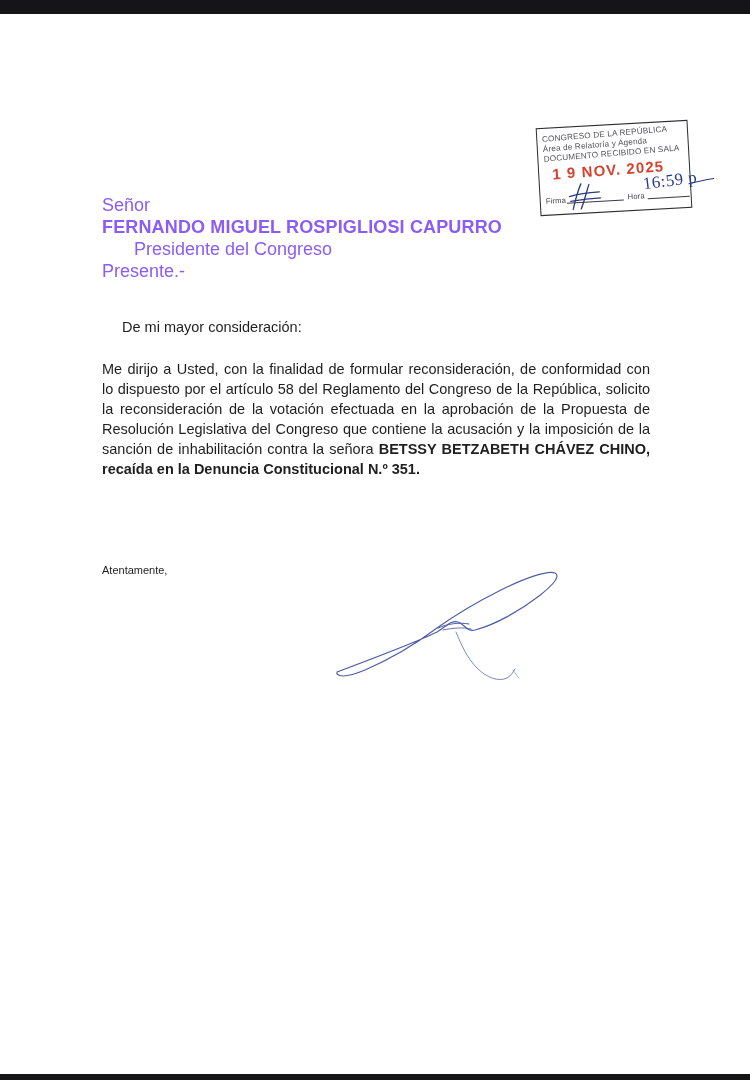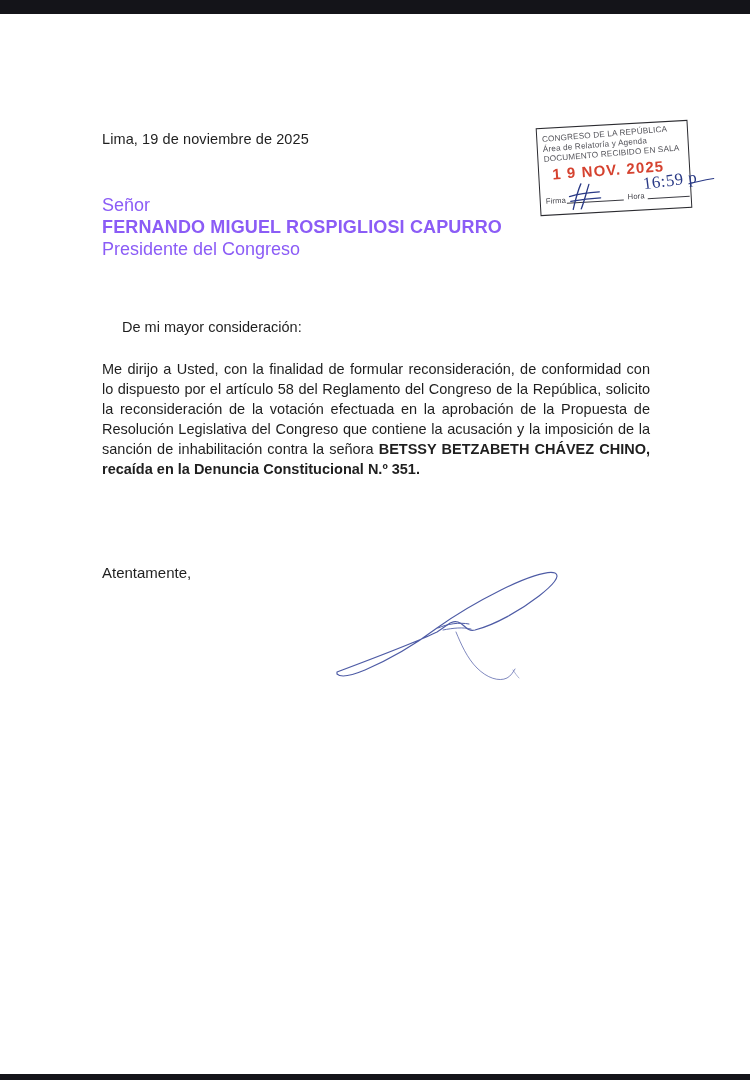--- a/index.html
+++ b/index.html
@@ -74,21 +74,21 @@
     font-size: 18px;
     line-height: 22px;
     color: #8b5cf6;
   }
   .addressee .salutation { display: block; }
   .addressee .name {
     display: block;
     font-weight: bold;
     letter-spacing: 0.15px;
   }
-  .addressee .role { display: block; }
+  .addressee .role { display: block; margin-left: 32px; }
   .addressee .present { display: block; }
 
   .greeting {
     position: absolute;
     left: 102px; top: 305px;
     font-size: 14.5px;
     color: #1f1f1f;
     white-space: nowrap;
     margin-left: 20px;
   }
@@ -101,21 +101,21 @@
     line-height: 20px;
     text-align: justify;
     text-justify: inter-word;
     color: #1f1f1f;
   }
   .body-text b { font-weight: bold; }
 
   .closing {
     position: absolute;
     left: 102px; top: 550px;
-    font-size: 15px;
+    font-size: 11px;
     color: #1f1f1f;
     white-space: nowrap;
   }
 
   
   .signature {
     position: absolute;
     left: 325px; top: 548px;
     width: 255px; height: 125px;
     z-index: 10;
@@ -215,26 +215,26 @@
 </head>
 <body>
 
 <div class="scan-bar-top"></div>
 <div class="scan-bar-bottom"></div>
 <div class="scan-edge-left"></div>
 <div class="scan-edge-right"></div>
 
 <div class="page">
 
-  <div class="date-line">Lima, 19 de noviembre de 2025</div>
 
   <div class="addressee">
     <span class="salutation">Señor</span>
     <span class="name">FERNANDO MIGUEL ROSPIGLIOSI CAPURRO</span>
     <span class="role">Presidente del Congreso</span>
+    <span class="present">Presente.-</span>
   </div>
 
   <div class="greeting">De mi mayor consideración:</div>
 
   <div class="body-text"><span>Me dirijo a Usted, con la finalidad de formular reconsideración, de conformidad con lo dispuesto por el artículo 58 del Reglamento del Congreso de la República, solicito la reconsideración de la votación efectuada en la aprobación de la Propuesta de Resolución Legislativa del Congreso que contiene la acusación y la imposición de la sanción de inhabilitación contra la señora </span><b>BETSSY BETZABETH CHÁVEZ CHINO, recaída en la Denuncia Constitucional N.º 351.</b></div>
 
   <div class="closing">Atentamente,</div>
 
   <svg class="signature" viewBox="0 0 255 125" xmlns="http://www.w3.org/2000/svg">
     <g fill="none" stroke="#3b4a9c" stroke-width="1.15" stroke-linecap="round" stroke-linejoin="round" opacity="0.9">

